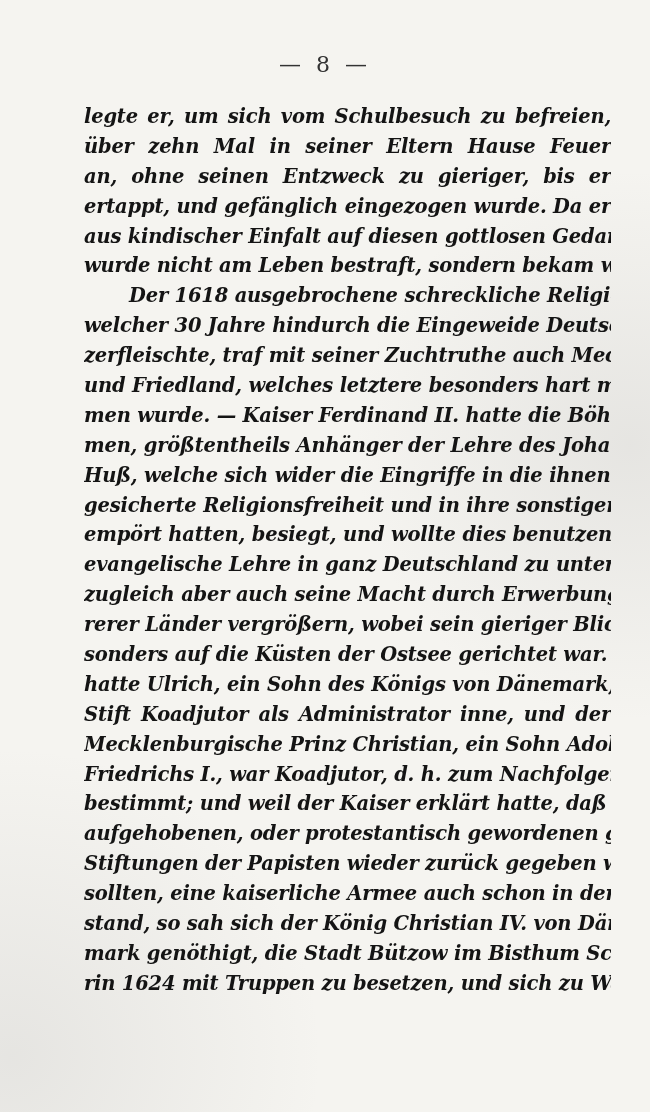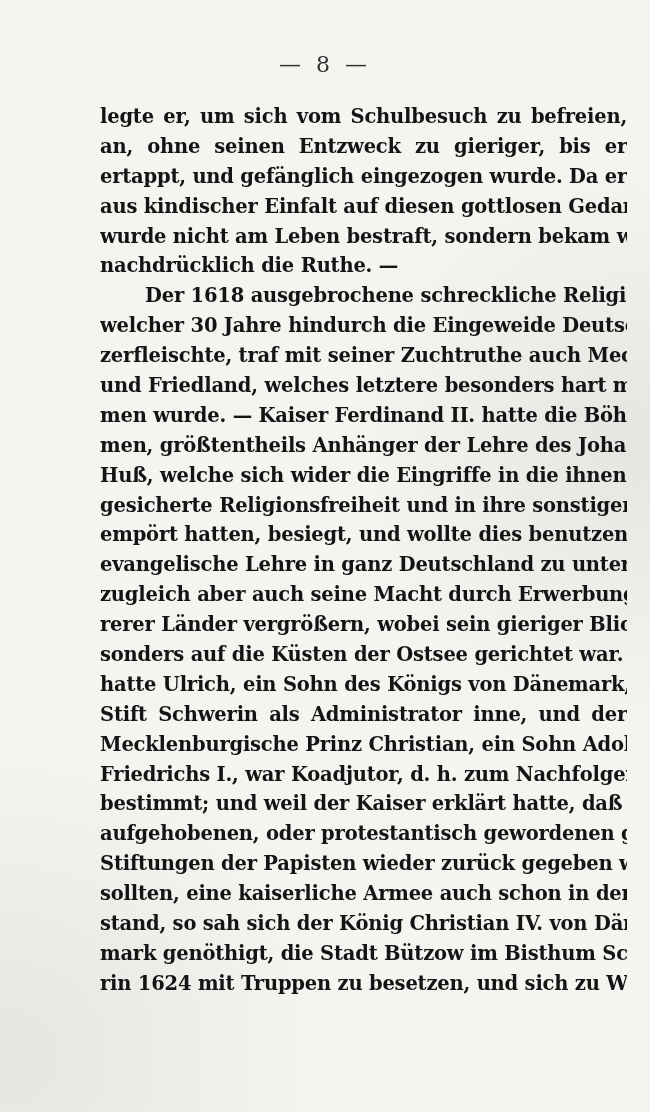--- a/index.html
+++ b/index.html
@@ -16,60 +16,60 @@
         radial-gradient(circle at 97% 40%, rgba(160,160,160,0.18), transparent 30%),
         radial-gradient(circle at 2% 95%, rgba(160,160,160,0.18), transparent 25%),
         #f5f4f0;
     }
     .page-number {
       position: absolute; top: 52px; left: 0; width: 650px;
       text-align: center; font-size: 22px; font-weight: normal;
       letter-spacing: 4px; color: #333;
     }
     .text-block {
-      position: absolute; left: 100px; top: 102px; width: 527px;
+      position: absolute; left: 84px; top: 102px; width: 527px; font-style: italic;
     }
     .line {
       height: 29.9px; line-height: 29.9px;
       font-size: 19.5px; font-weight: bold;
       white-space: nowrap; text-align: justify; text-align-last: justify;
       overflow: hidden;
       letter-spacing: -0.2px;
     }
     .line.last { text-align-last: left; }
     .line.indent { padding-left: 45px; }
   </style>
 </head>
 <body>
 
 <div class="page">
   <div class="page-number">— 8 —</div>
 
   <div class="text-block">
     <div class="line">legte er, um sich vom Schulbesuch zu befreien,</div>
+    <div class="line">über zehn Mal in seiner Eltern Hause Feuer</div>
     <div class="line">an, ohne seinen Entzweck zu gieriger, bis er</div>
     <div class="line">ertappt, und gefänglich eingezogen wurde. Da er nur</div>
     <div class="line">aus kindischer Einfalt auf diesen gottlosen Gedanken ver-</div>
     <div class="line">wurde nicht am Leben bestraft, sondern bekam wohl nur</div>
-    <div class="line last">nachdrücklich die Ruthe. —</div>
     <div class="line indent">Der 1618 ausgebrochene schreckliche Religionskrieg,</div>
     <div class="line">welcher 30 Jahre hindurch die Eingeweide Deutschlands</div>
     <div class="line">zerfleischte, traf mit seiner Zuchtruthe auch Mecklenburg</div>
     <div class="line">und Friedland, welches letztere besonders hart mitgenom-</div>
     <div class="line">men wurde. — Kaiser Ferdinand II. hatte die Böh-</div>
     <div class="line">men, größtentheils Anhänger der Lehre des Johann</div>
     <div class="line">Huß, welche sich wider die Eingriffe in die ihnen zu-</div>
     <div class="line">gesicherte Religionsfreiheit und in ihre sonstigen Rechte</div>
     <div class="line">empört hatten, besiegt, und wollte dies benutzen, um die</div>
     <div class="line">evangelische Lehre in ganz Deutschland zu unterdrücken,</div>
     <div class="line">zugleich aber auch seine Macht durch Erwerbung meh-</div>
     <div class="line">rerer Länder vergrößern, wobei sein gieriger Blick be-</div>
     <div class="line">sonders auf die Küsten der Ostsee gerichtet war. Nun</div>
     <div class="line">hatte Ulrich, ein Sohn des Königs von Dänemark, das</div>
-    <div class="line">Stift Schwerin als Administrator inne, und der</div>
+    <div class="line">Stift Koadjutor als Administrator inne, und der</div>
     <div class="line">Mecklenburgische Prinz Christian, ein Sohn Adolph</div>
     <div class="line">Friedrichs I., war Koadjutor, d. h. zum Nachfolger</div>
     <div class="line">bestimmt; und weil der Kaiser erklärt hatte, daß die</div>
     <div class="line">aufgehobenen, oder protestantisch gewordenen geistlichen</div>
     <div class="line">Stiftungen der Papisten wieder zurück gegeben werden</div>
     <div class="line">sollten, eine kaiserliche Armee auch schon in der Nähe</div>
     <div class="line">stand, so sah sich der König Christian IV. von Däne-</div>
     <div class="line">mark genöthigt, die Stadt Bützow im Bisthum Schwe-</div>
     <div class="line">rin 1624 mit Truppen zu besetzen, und sich zu Wasser</div>
   </div>

